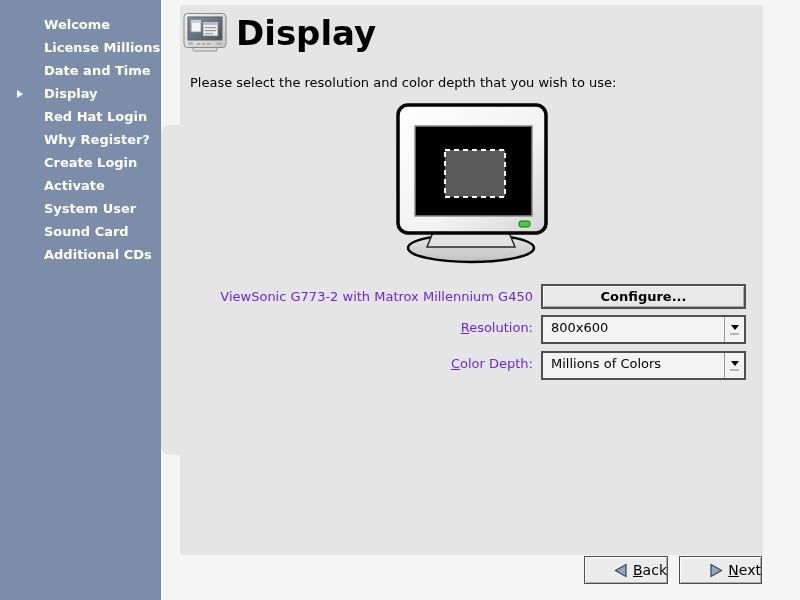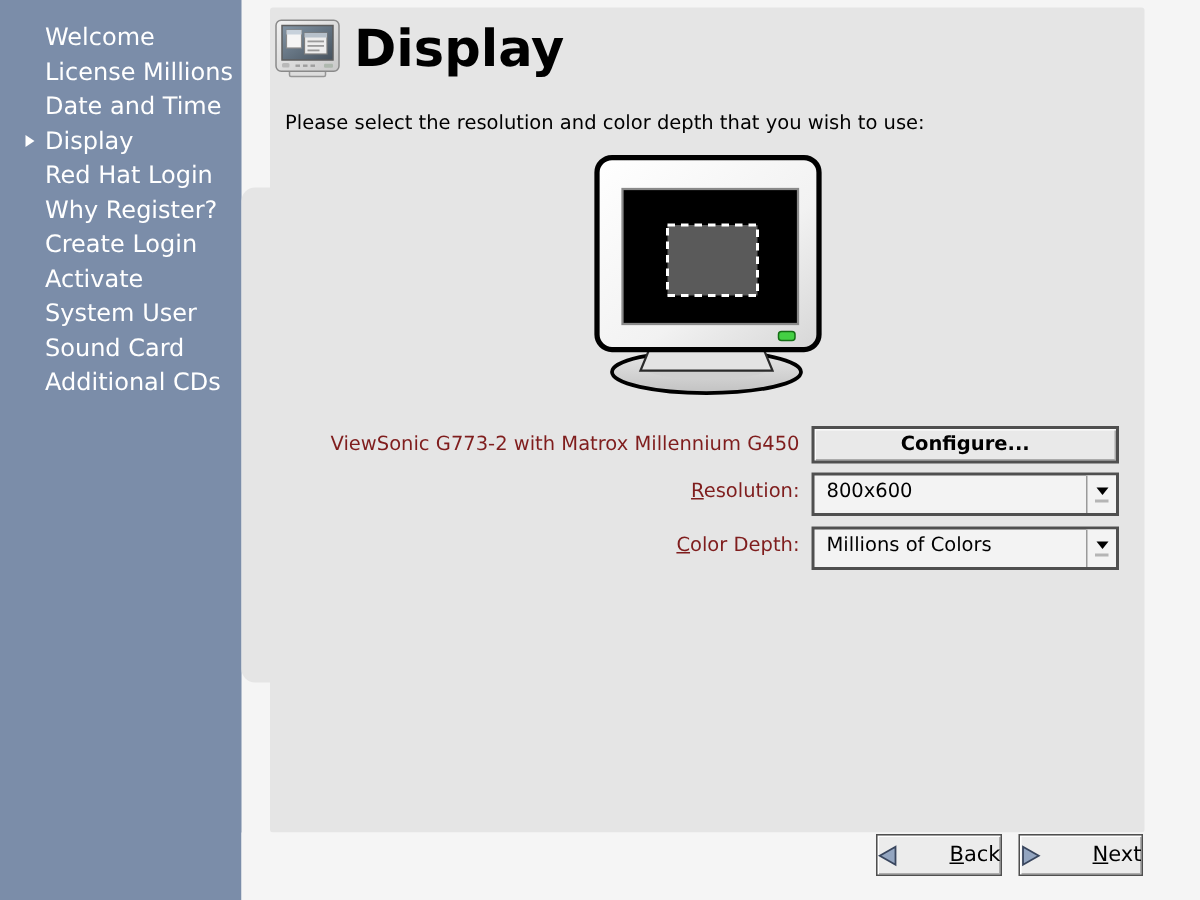--- a/index.html
+++ b/index.html
@@ -11,21 +11,21 @@
     overflow:hidden;
   }
 
   
   .sidebar {
     position:absolute; left:0; top:0; width:161px; height:600px;
     background:#7B8DA9; padding-top:13px;
   }
   .side-item {
     position:relative; height:23px; line-height:23px;
-    padding-left:30px; color:#FFFFFF; font-size:16px; font-weight:normal;
+    padding-left:44px; color:#FFFFFF; font-size:13px; font-weight:bold;
     white-space:nowrap;
   }
   .side-arrow {
     position:absolute; left:17px; top:50%; margin-top:-4px;
     width:0; height:0;
     border-left:6px solid #FFFFFF;
     border-top:4px solid transparent;
     border-bottom:4px solid transparent;
   }
 
@@ -46,21 +46,21 @@
   }
   .instruction {
     position:absolute; left:190px; top:75px;
     font-size:13px; color:#000;
   }
 
   .monitor-art { position:absolute; left:394px; top:102px; }
 
   
   .form-label {
-    position:absolute; right:267px; font-size:13px; color:#7f1d1d;
+    position:absolute; right:267px; font-size:13px; color:#6d28d9;
     white-space:nowrap; text-align:right;
   }
   .mn { text-decoration:underline; }
 
   .gtk-button {
     position:absolute; left:541px; width:205px; height:25px;
     background:#E9E9E9;
     border:2px solid #4F4F4F;
     box-shadow:inset 1px 1px 0 rgba(255,255,255,0.85), inset -1px -1px 0 #ABABAB;
     font-size:13px; color:#000; text-align:center; line-height:21px;
@@ -93,21 +93,21 @@
   
   .footer {
     position:absolute; left:161px; top:555px; width:639px; height:45px;
     background:#F5F5F5;
   }
   .nav-button {
     position:absolute; top:556px; height:28px;
     background:#ECECEC;
     border:1px solid #4F4F4F;
     box-shadow:inset 1px 1px 0 #FFFFFF, inset -1px -1px 0 #ADADAD;
-    display:flex; align-items:center; justify-content:space-between; gap:5px;
+    display:flex; align-items:center; justify-content:flex-end; gap:5px;
     font-size:14px; color:#000; cursor:default;
   }
   .nav-back { left:584px; width:84px; }
   .nav-next { left:679px; width:83px; }
 </style>
 </head>
 <body>
 
 <div class="sidebar">
   <div class="side-item"><span>Welcome</span></div>

